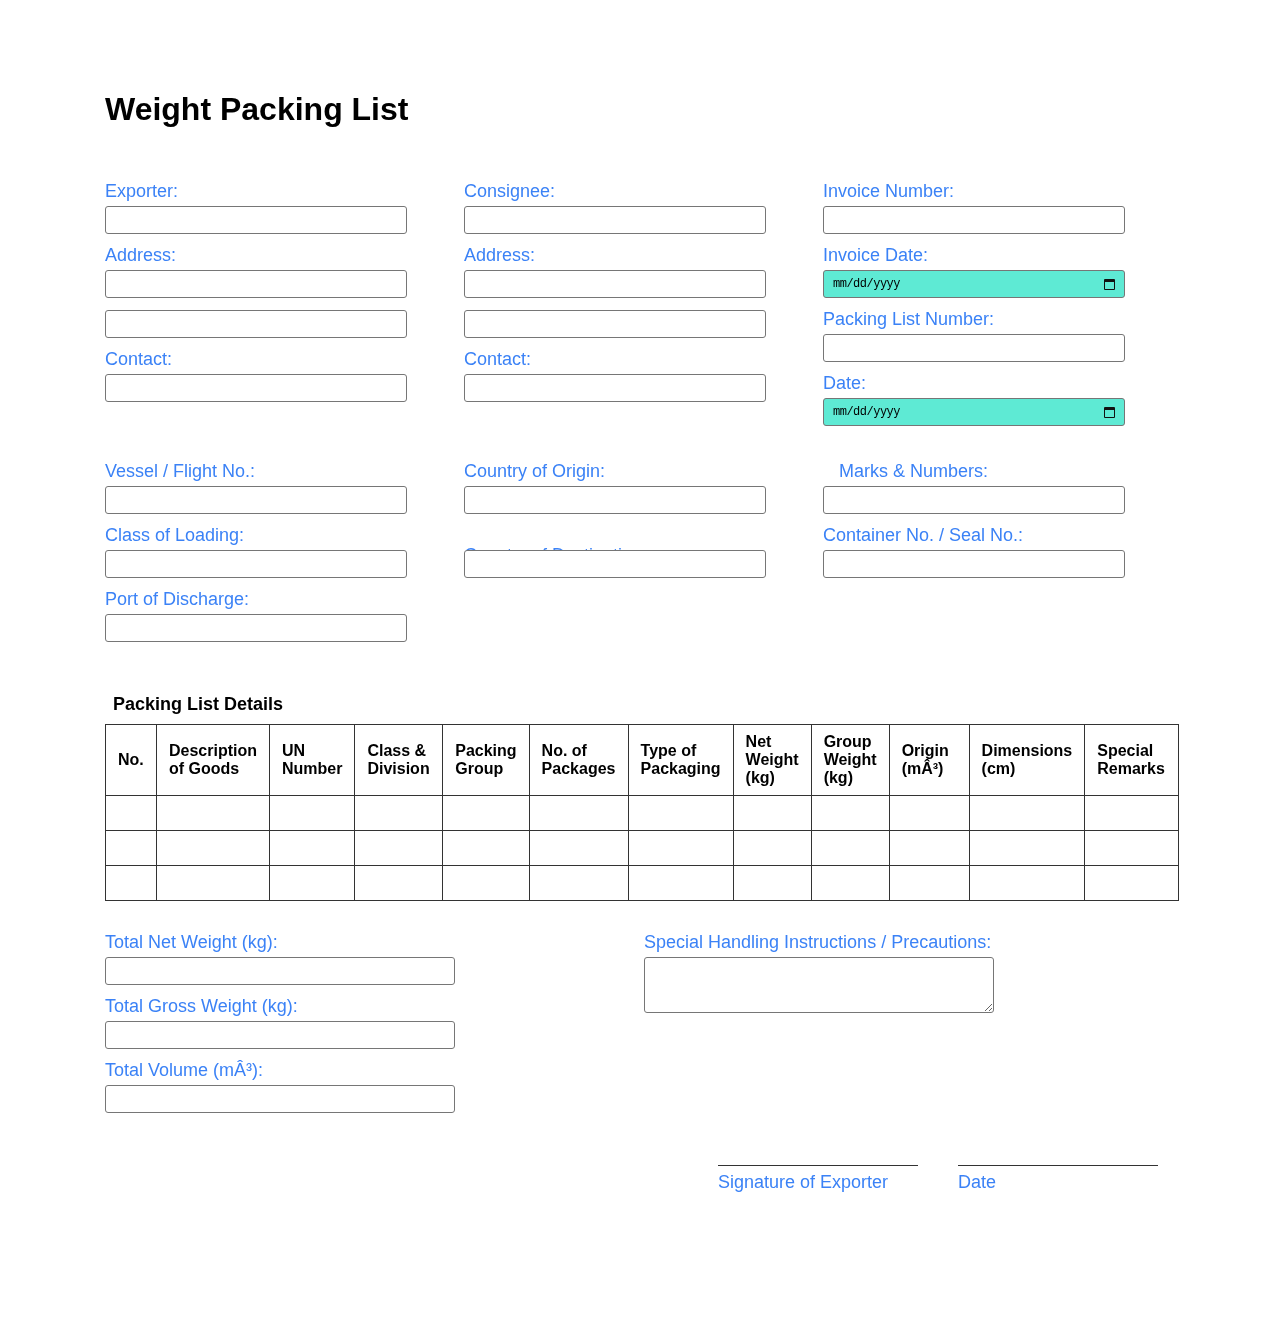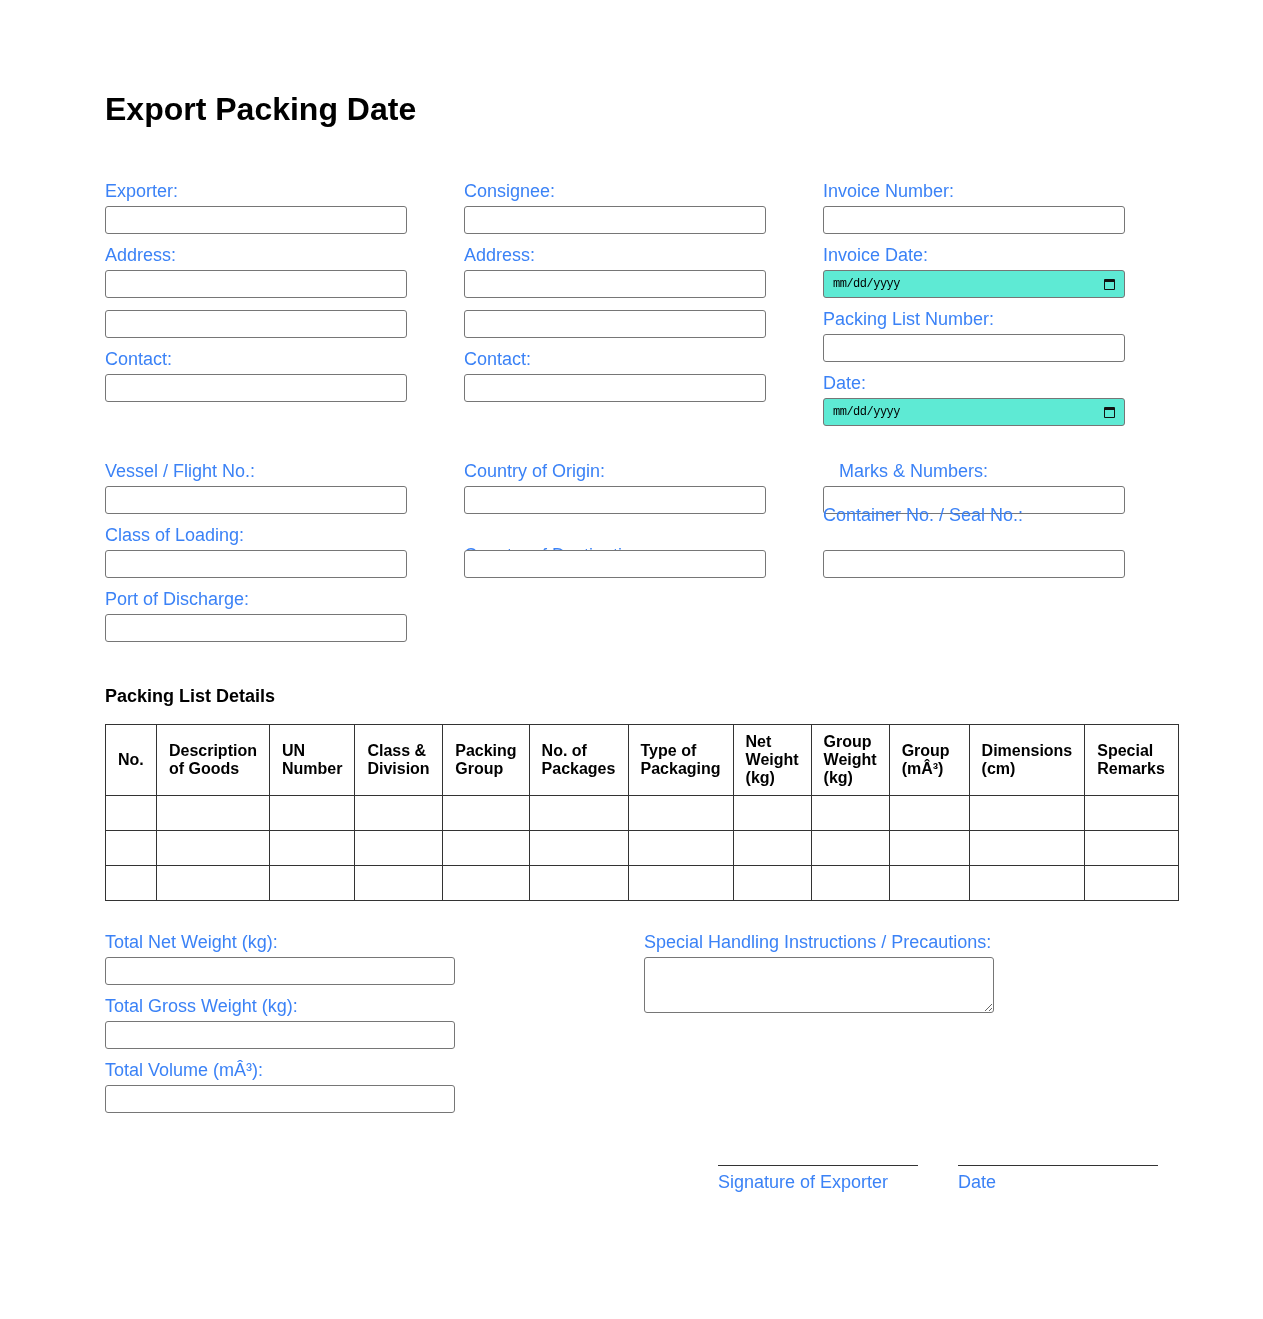--- a/index.html
+++ b/index.html
@@ -23,42 +23,42 @@
     }
     .inp.wide { width: 350px; }
     .date-inp {
       position: absolute; width: 302px; height: 28px;
       border: 1px solid #767676; border-radius: 3px; background: #5eead4;
       display: flex; align-items: center; justify-content: space-between;
       padding: 0 9px 0 9px;
     }
     .date-ph { font-family: "Liberation Mono", monospace; font-size: 12px; color: #000; letter-spacing: -0.5px; }
     .cal-icon { width: 11px; height: 11px; border: 1.5px solid #111; border-top-width: 3px; border-radius: 1px; }
-    h2 { position: absolute; margin: 0; font-size: 18px; font-weight: bold; line-height: 20px; }
+    h2 { position: absolute; margin: 8px; font-size: 18px; font-weight: bold; line-height: 20px; }
     table {
       position: absolute; border-collapse: collapse; left: 105px; top: 724px; width: 1074px;
     }
     th, td { border: 1px solid #333; }
     th {
       font-size: 16px; font-weight: bold; text-align: left; line-height: 18px;
       padding: 0 12px; height: 71px; vertical-align: middle;
     }
     td { height: 35px; }
     textarea {
       position: absolute; width: 350px; height: 56px;
       border: 1px solid #767676; border-radius: 3px; resize: both;
       font-family: "Liberation Sans", sans-serif;
     }
     .sig-line { position: absolute; border-top: 1px solid #333; width: 200px; }
   </style>
 </head>
 <body>
 
 <h1 style="position:absolute;left:105px;top:91px;width:340px;">
-  <span>Export Packing Date</span><br>
+  <span>Weight Packing List</span><br>
 </h1>
 
 <span class="lbl" style="left:105px;top:182px;">Exporter:</span>
 <input class="inp" style="left: 105px; top: 206px;" type="text">
 <span class="lbl" style="left:105px;top:246px;">Address:</span>
 <input class="inp" style="left: 105px; top: 270px;" type="text">
 <input class="inp" style="left: 105px; top: 310px;" type="text">
 <span class="lbl" style="left:105px;top:350px;">Contact:</span>
 <input class="inp" style="left: 105px; top: 374px;" type="text">
 
@@ -92,38 +92,38 @@
 <span class="lbl" style="left:105px;top:590px;">Port of Discharge:</span>
 <input class="inp" style="left: 105px; top: 614px;" type="text">
 
 <span class="lbl" style="left:464px;top:462px;">Country of Origin:</span>
 <input class="inp" style="left: 464px; top: 486px;" type="text">
 <span class="lbl" style="left:464px;top:526px;margin-top:20px;">Country of Destination:</span>
 <input class="inp" style="left: 464px; top: 550px;" type="text">
 
 <span class="lbl" style="left:823px;top:462px;margin-left:16px;">Marks &amp; Numbers:</span>
 <input class="inp" style="left: 823px; top: 486px;" type="text">
-<span class="lbl" style="left:823px;top:506px;text-align:center;">Container No. / Seal No.:</span>
+<span class="lbl" style="left:823px;top:526px;text-align:center;">Container No. / Seal No.:</span>
 <input class="inp" style="left: 823px; top: 550px;" type="text">
 
 <h2 style="left:105px;top:686px;">Packing List Details</h2>
 
 <table>
   <thead>
     <tr>
       <th style="width:51px;">No.</th>
       <th style="width:113px;">Description of Goods</th>
       <th style="width:85px;">UN Number</th>
       <th style="width:88px;">Class &amp; Division</th>
       <th style="width:86px;">Packing Group</th>
       <th style="width:99px;">No. of Packages</th>
       <th style="width:105px;">Type of Packaging</th>
       <th style="width:78px;">Net Weight (kg)</th>
       <th style="width:78px;">Group Weight (kg)</th>
-      <th style="width:82px;">Group (mÂ³)</th>
+      <th style="width:82px;">Origin (mÂ³)</th>
       <th style="width:115px;">Dimensions (cm)</th>
       <th style="width:94px;">Special Remarks</th>
     </tr>
   </thead>
   <tbody>
     <tr>
       <td></td>
       <td></td>
       <td></td>
       <td></td>

